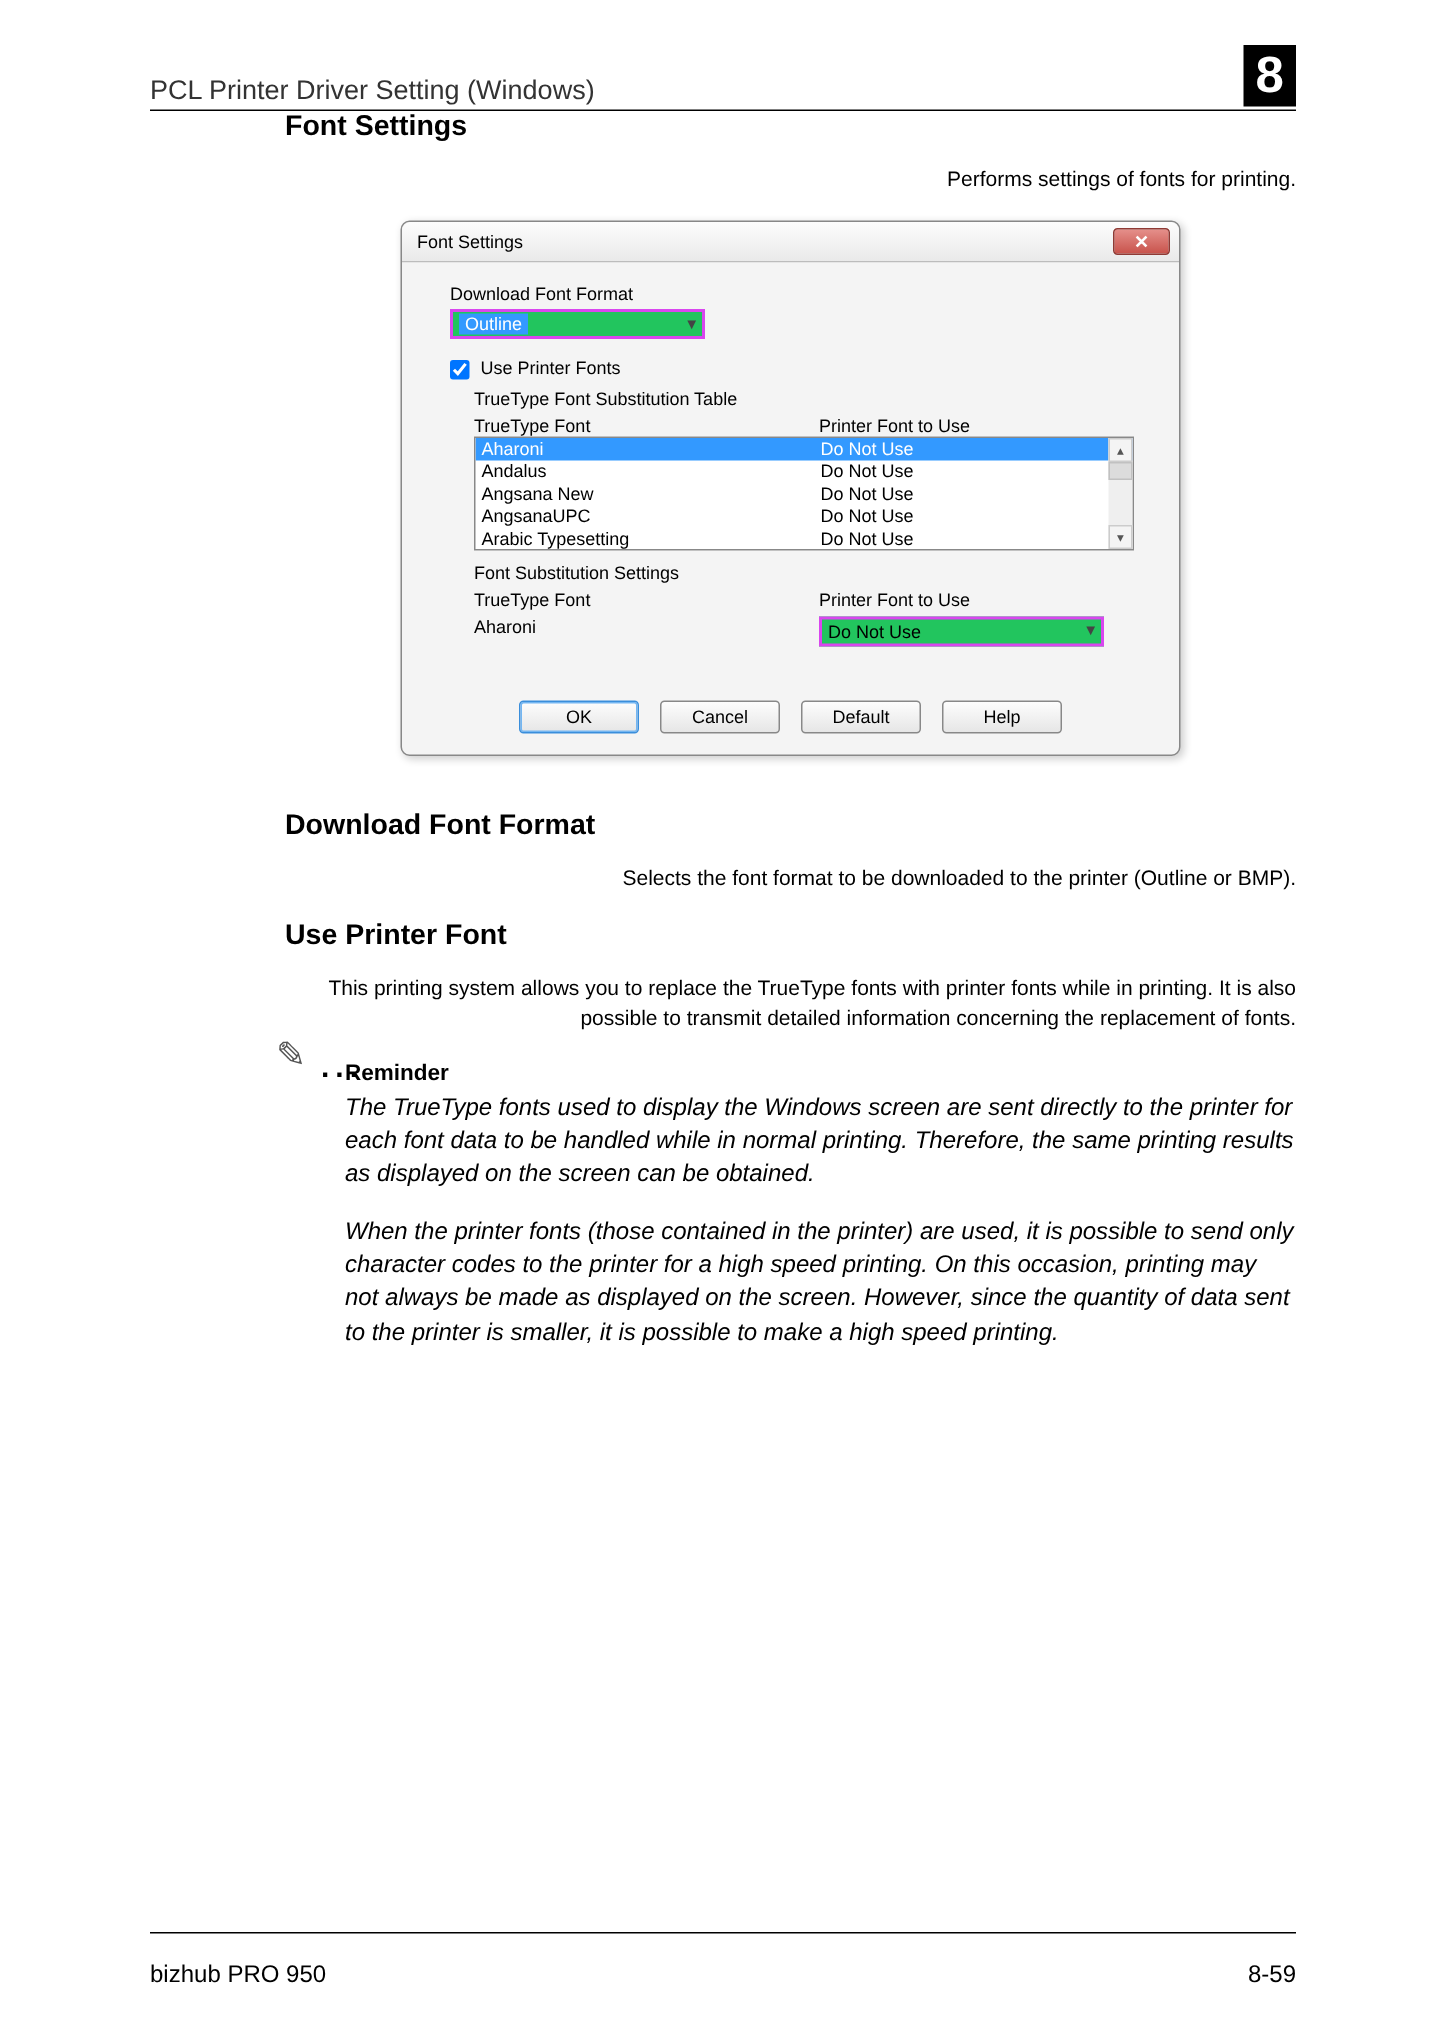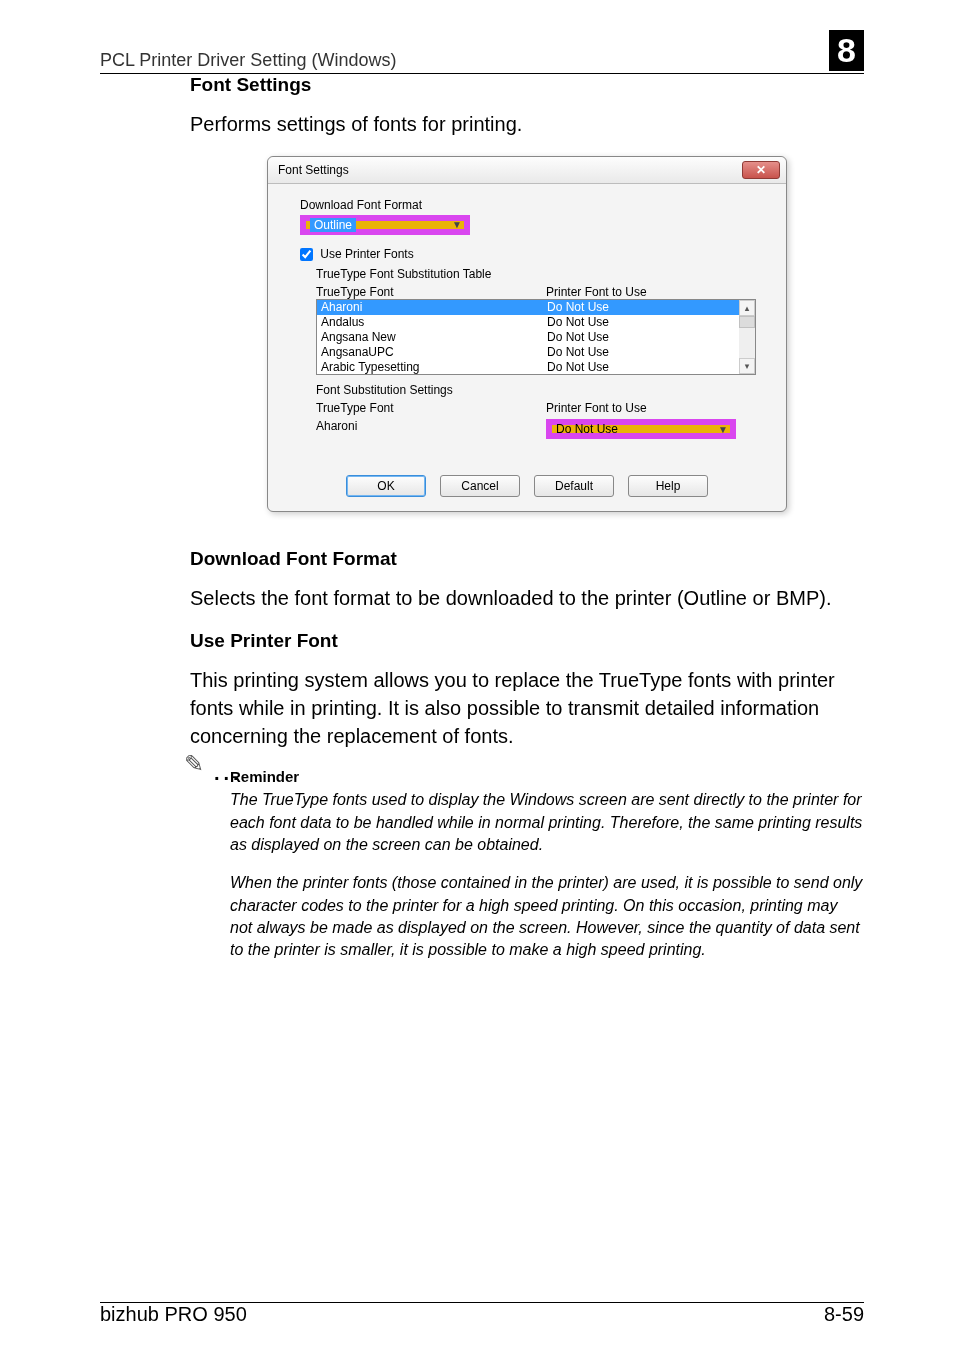--- a/index.html
+++ b/index.html
@@ -39,23 +39,24 @@
     }
     .content {
       padding-left: 90px;
     }
     h2.section-title {
       font-size: 19px;
       font-weight: bold;
       margin-bottom: 14px;
     }
     .body-text {
-      font-size: 20px;
+      font-size: 14px;
       line-height: 1.4;
       margin-bottom: 18px;
+      text-align: right;
     }
     
     .dialog-wrap {
       margin: 14px 0 36px 0;
     }
     .dialog {
       width: 520px;
       margin: 0 auto;
       border: 1px solid #888;
       border-radius: 6px;
@@ -90,22 +91,22 @@
     .dialog-body {
       padding: 14px 26px 6px 32px;
     }
     .lbl {
       margin-bottom: 3px;
     }
     .combo {
       display: inline-flex;
       align-items: center;
       justify-content: space-between;
-      background: #eab308;
-      border: 6px solid #d946ef;
+      background: #22c55e;
+      border: 2px solid #d946ef;
       height: 20px;
       font-size: 12px;
       padding: 0 2px 0 4px;
     }
     .combo .arrow {
       font-size: 10px;
       color: #444;
     }
     .combo.sel .txt {
       background: #3399ff;
@@ -239,24 +240,24 @@
       font-style: italic;
       line-height: 1.4;
       margin-bottom: 16px;
     }
     .footer {
       position: absolute;
       bottom: 26px;
       left: 100px;
       right: 90px;
       border-top: 1px solid #000;
-      padding-top: 0;
-      display: flex;
-      justify-content: space-between;
-      font-size: 20px;
+      padding-top: 19px;
+      display: flex;
+      justify-content: space-between;
+      font-size: 16px;
     }
   </style>
 </head>
 <body>
 
 <div class="page">
   <div class="header-row">
     <div class="header-left">PCL Printer Driver Setting (Windows)</div>
     <div class="header-right">8</div>
   </div>

